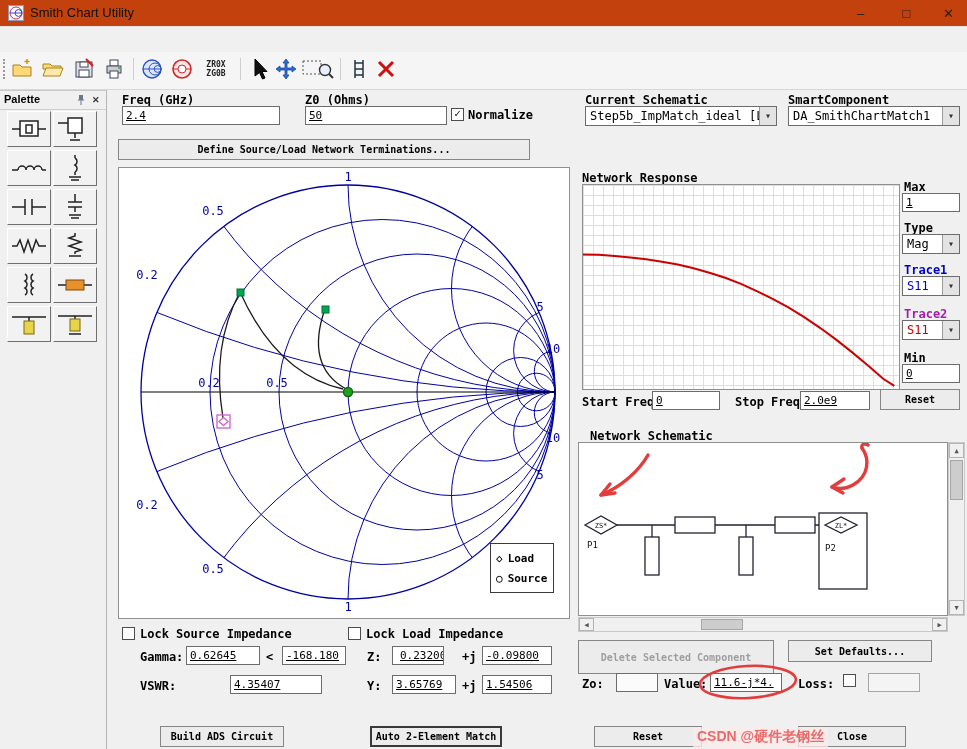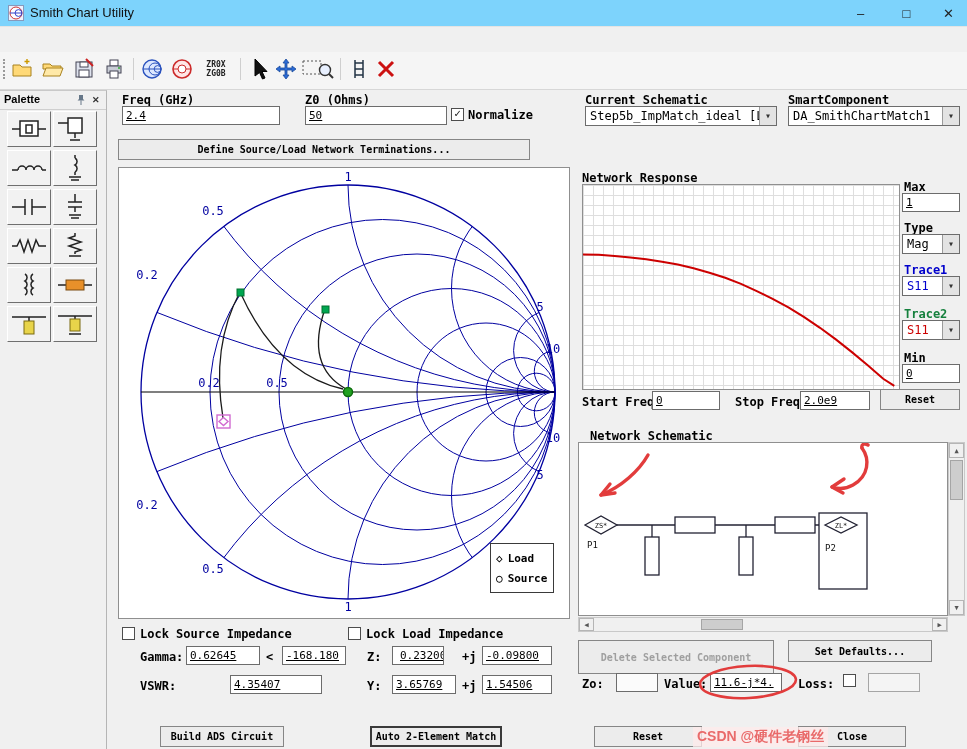--- a/index.html
+++ b/index.html
@@ -16,21 +16,21 @@
   .btn.disabled{color:#9f9f9f;}
   .btn.default{border:2px solid #3a3a3a;}
   .dd{background:#fff;border:1px solid #6c6c6c;font-size:12px;box-sizing:border-box;
       height:20px;line-height:18px;padding:0 18px 0 4px;white-space:nowrap;overflow:hidden;}
   .dd::after{content:"▾";position:absolute;right:0;top:0;bottom:0;width:16px;
       background:#e3e3e3;border-left:1px solid #9a9a9a;text-align:center;
       line-height:18px;font-size:10px;color:#333;}
   .cb{width:13px;height:13px;background:#fff;border:1px solid #4d4d4d;box-sizing:border-box;
       font-size:11px;line-height:10px;text-align:center;color:#111;}
   .cb.checked::after{content:"✓";}
-  .titlebar{position:absolute;left:0;top:0;width:967px;height:26px;background:#7dd3fc;
+  .titlebar{position:absolute;left:0;top:0;width:967px;height:26px;background:#c2410c;
       border-bottom:1px solid #e4e4e4;}
   .title-text{position:absolute;left:30px;top:5px;font:13px "Liberation Sans",sans-serif;color:#111;}
   .win-btn{position:absolute;top:0;height:26px;display:flex;align-items:center;justify-content:center;
       font:13px "Liberation Sans",sans-serif;color:#222;}
   .menubar{position:absolute;left:0;top:26px;width:967px;height:26px;background:#f5f5f5;}
   .menu-item{display:inline-block;padding:5px 10px;font:13px "Liberation Sans",sans-serif;color:#111;}
   .menu-item::first-letter{text-decoration:underline;}
   .toolbar{position:absolute;left:0;top:52px;width:967px;height:37px;background:#f5f5f5;
       border-bottom:1px solid #d7d7d7;}
   .tb-btn{position:absolute;top:3px;width:28px;height:28px;display:flex;align-items:center;
@@ -372,21 +372,21 @@
   <span class="abs lbl" style="left:904px;top:180px;">Max</span>
   <div class="abs inp" style="left:902px;top:193px;width:58px;">1</div>
   <span class="abs lbl" style="left:904px;top:221px;">Type</span>
   <div class="abs dd" style="left:902px;top:234px;width:58px;">
     <span>Mag</span>
   </div>
   <span class="abs lbl" style="left:904px;top:263px;color:#0000cc;">Trace1</span>
   <div class="abs dd" style="left:902px;top:276px;width:58px;">
     <span style="color:#0000cc;">S11</span>
   </div>
-  <span class="abs lbl" style="left:904px;top:307px;color:#15803d;">Trace2</span>
+  <span class="abs lbl" style="left:904px;top:307px;color:#a21caf;">Trace2</span>
   <div class="abs dd" style="left:902px;top:320px;width:58px;">
     <span style="color:#cc0000;">S11</span>
   </div>
   <span class="abs lbl" style="left:904px;top:351px;">Min</span>
   <div class="abs inp" style="left:902px;top:364px;width:58px;">0</div>
 
   <span class="abs lbl" style="left:582px;top:395px;">Start Freq:</span>
   <div class="abs inp" style="left:652px;top:391px;width:68px;">0</div>
   <span class="abs lbl" style="left:735px;top:395px;">Stop Freq:</span>
   <div class="abs inp" style="left:800px;top:391px;width:70px;">2.0e9</div>

